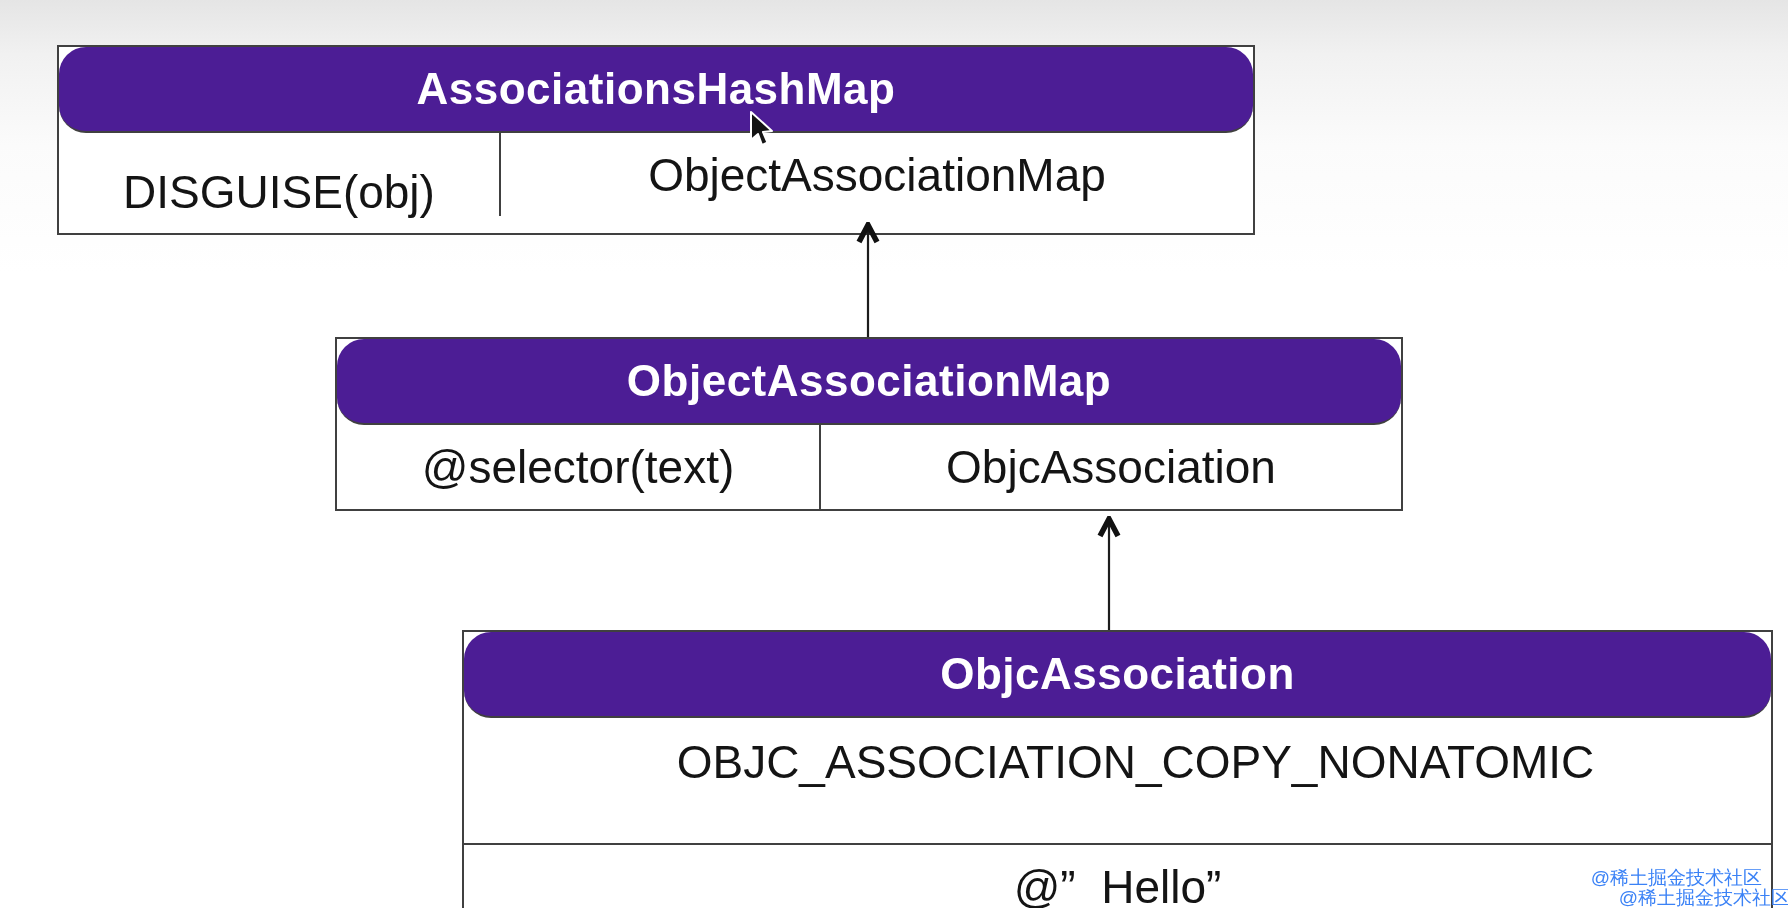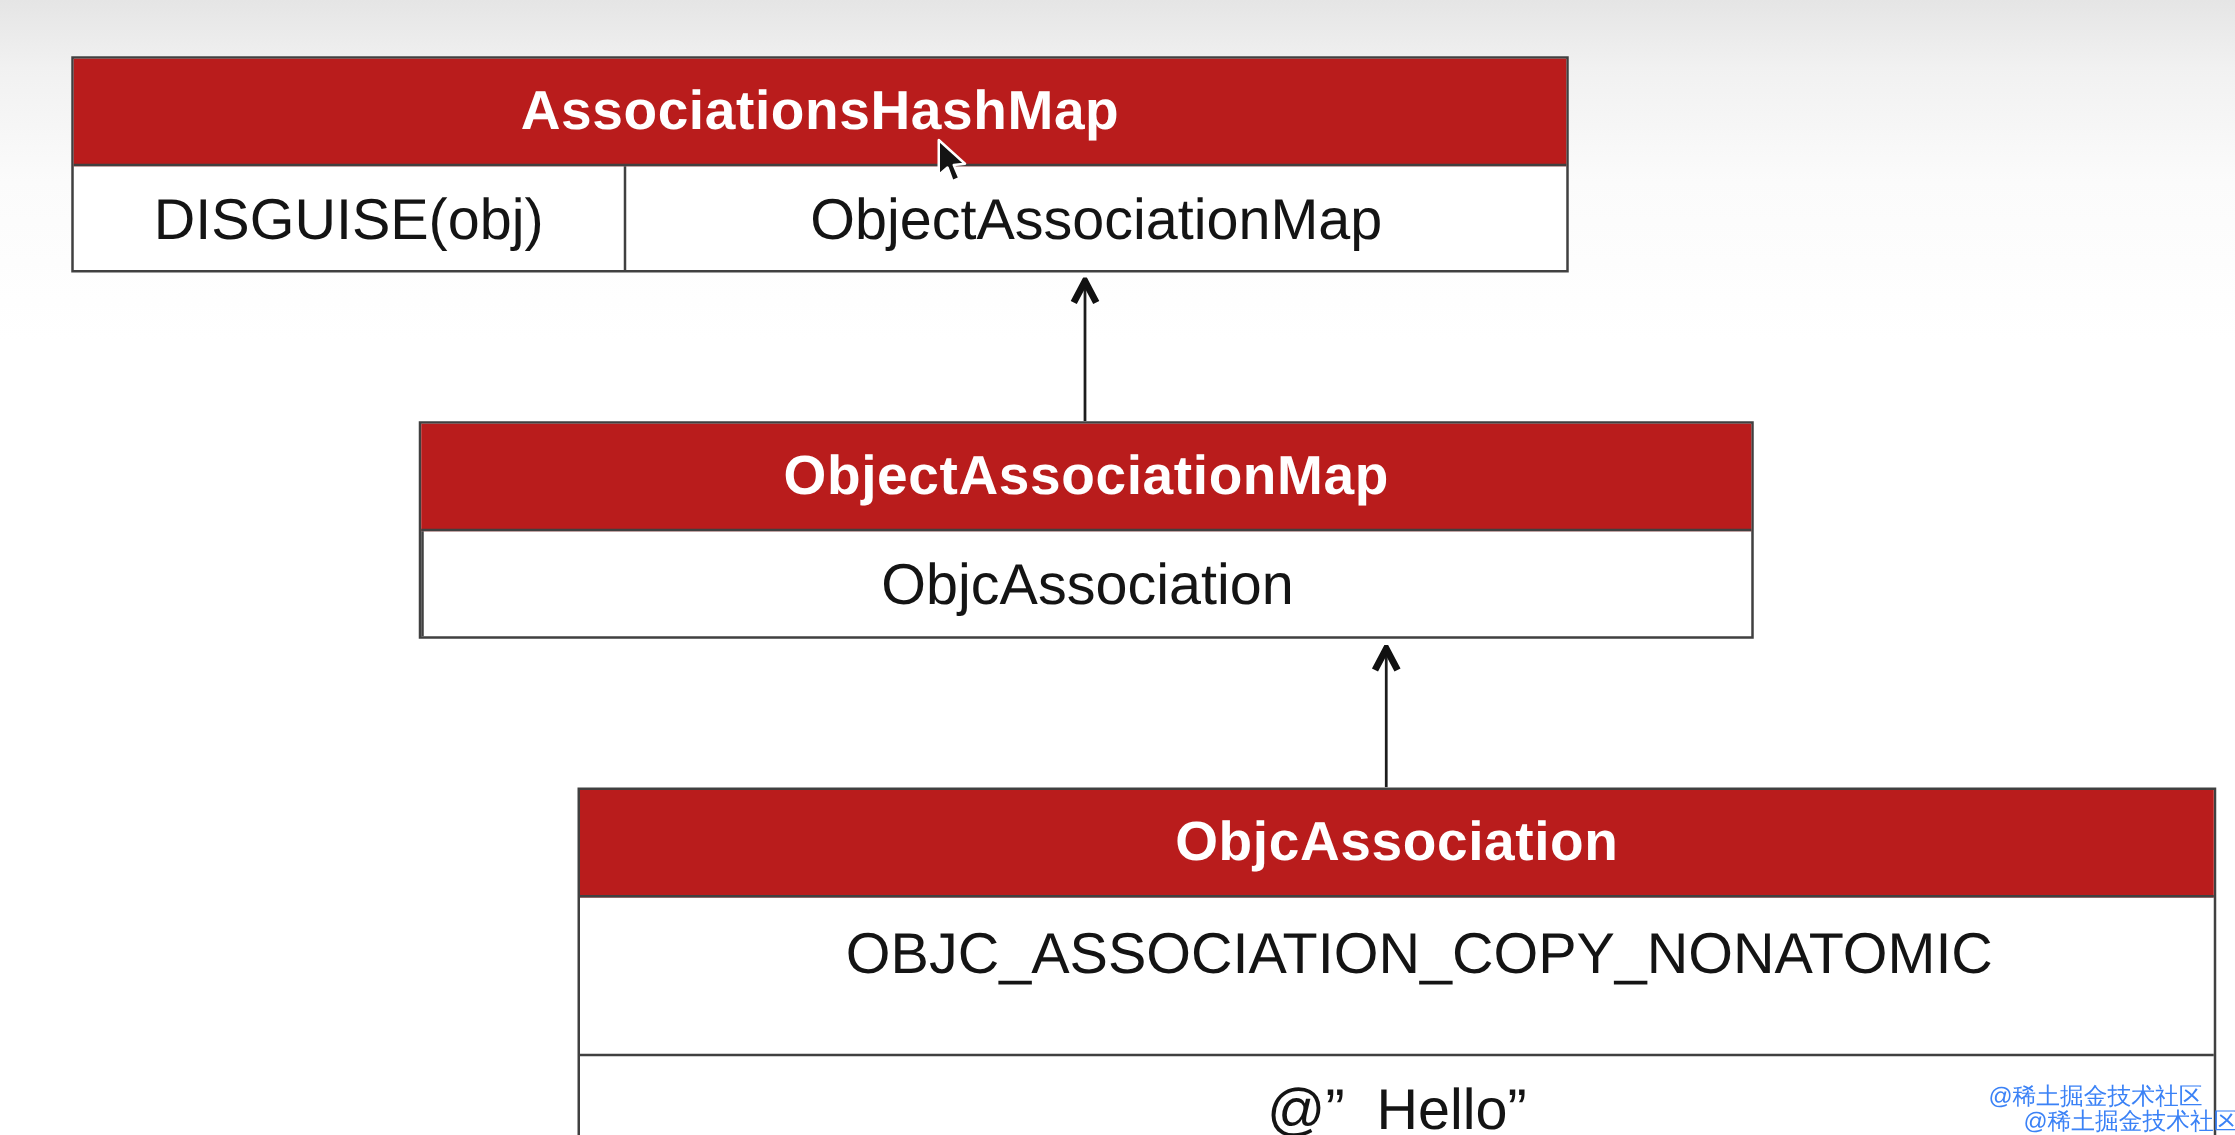--- a/index.html
+++ b/index.html
@@ -12,26 +12,27 @@
   }
   .tbl {
     position: absolute;
     background: #ffffff;
     border: 2px solid #404040;
   }
   .hdr {
     display: flex;
     align-items: center;
     justify-content: center;
-    background: #b91c1c;
+    background: #4c1d95;
     border-bottom: 2px solid #404040;
     color: #ffffff;
     font-size: 44px;
     font-weight: bold;
     letter-spacing: 0.5px;
+    border-radius: 27px;
   }
   .cells { display: flex; }
   .cell {
     display: flex;
     align-items: center;
     justify-content: center;
     font-size: 46px;
     color: #141414;
   }
   .cell.grow { flex: 1; }
@@ -43,21 +44,21 @@
     font-size: 46px;
     color: #141414;
   }
   .rrow + .rrow { border-top: 2px solid #404040; }
   .pre { white-space: pre; }
 
   
   #box1 { left: 57px;  top: 45px;  width: 1198px; }
   #box1 .hdr  { height: 86px; }
   #box1 .cell { height: 83px; }
-  #box1 .c0   { width: 440px; flex: none; }
+  #box1 .c0   { width: 440px; flex: none; margin-top: 17px; }
 
   #box2 { left: 335px; top: 337px; width: 1068px; }
   #box2 .hdr  { height: 86px; }
   #box2 .cell { height: 84px; }
   #box2 .c0   { width: 482px; flex: none; }
 
   #box3 { left: 462px; top: 630px; width: 1311px; }
   #box3 .hdr  { height: 86px; }
   #box3 .r0   { height: 87px; padding-left: 36px; }
   #box3 .r1   { height: 86px; margin-top: 38px; }
@@ -89,20 +90,21 @@
 </div>
 
 <svg class="arrow" style="left:856px; top:222px;" width="24" height="115" viewBox="0 0 24 115">
   <line x1="12" y1="8" x2="12" y2="115" stroke="#1c1c1c" stroke-width="2.2"></line>
   <path d="M3 20 L12 3 L21 20" fill="none" stroke="#111111" stroke-width="5.5" stroke-linejoin="miter"></path>
 </svg>
 
 <div class="tbl" id="box2">
   <div class="hdr">ObjectAssociationMap</div>
   <div class="cells">
+    <div class="cell c0">@selector(text)</div>
     <div class="cell grow vdiv-l">ObjcAssociation</div>
   </div>
 </div>
 
 <svg class="arrow" style="left:1097px; top:516px;" width="24" height="114" viewBox="0 0 24 114">
   <line x1="12" y1="8" x2="12" y2="114" stroke="#1c1c1c" stroke-width="2.2"></line>
   <path d="M3 20 L12 3 L21 20" fill="none" stroke="#111111" stroke-width="5.5" stroke-linejoin="miter"></path>
 </svg>
 
 <div class="tbl" id="box3">

